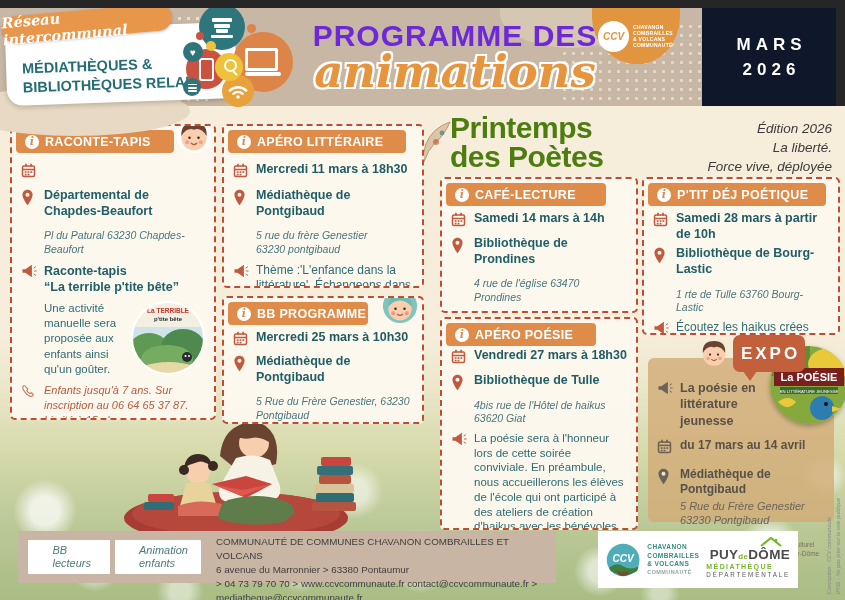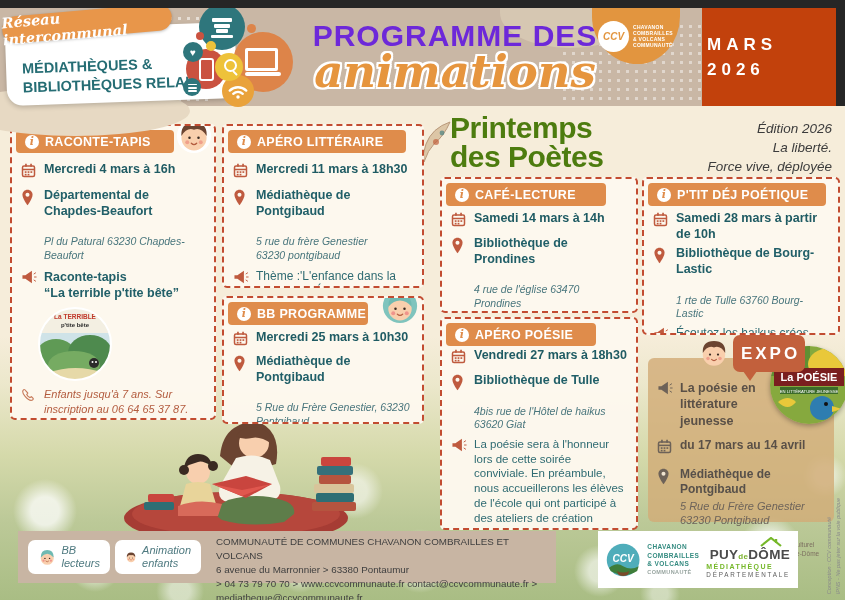--- a/index.html
+++ b/index.html
@@ -53,22 +53,22 @@
               font-size:30px;letter-spacing:1px;}
   .prog-script{left:295px;top:37px;width:320px;text-align:center;color:#e6953e;
                font-family:"DejaVu Serif",serif;font-style:italic;font-weight:bold;font-size:45px;
                text-shadow:-2px -2px 0 #fff,2px -2px 0 #fff,-2px 2px 0 #fff,2px 2px 0 #fff,
                            0 -2px 0 #fff,0 2px 0 #fff,-2px 0 0 #fff,2px 0 0 #fff;}
   .ccv-blob{left:592px;top:0;width:88px;height:56px;background:#e2953f;
             border-radius:0 0 48% 52% / 0 0 85% 85%;display:flex;align-items:center;padding:0 6px;box-sizing:border-box;gap:4px;}
   .ccv-circle{width:31px;height:31px;background:#fff;border-radius:50%;display:flex;align-items:center;
               justify-content:center;color:#e2953f;font-weight:bold;font-style:italic;font-size:10px;flex:0 0 31px;}
   .ccv-lines{color:#fff;font-size:5px;line-height:1.25;letter-spacing:.3px;font-weight:bold;}
-  .mars-box{left:702px;top:0;width:134px;height:98px;background:#c2410c;display:flex;flex-direction:column;
-            justify-content:center;color:#fff;font-weight:bold;font-size:17px;
+  .mars-box{left:702px;top:0;width:134px;height:98px;background:#0f172a;display:flex;flex-direction:column;
+            align-items:center;justify-content:center;color:#fff;font-weight:bold;font-size:17px;
             letter-spacing:5px;line-height:1.5;text-indent:5px;}
 
   
   .meadow{left:0;top:336px;width:845px;height:264px;z-index:1;
     background:
       radial-gradient(circle at 45px 175px, rgba(255,255,255,.75) 0 14px, rgba(255,255,255,0) 32px),
       radial-gradient(circle at 95px 230px, rgba(255,255,255,.6) 0 11px, rgba(255,255,255,0) 26px),
       radial-gradient(circle at 355px 155px, rgba(255,255,255,.55) 0 12px, rgba(255,255,255,0) 28px),
       radial-gradient(circle at 420px 225px, rgba(255,255,255,.7) 0 14px, rgba(255,255,255,0) 32px),
       radial-gradient(circle at 300px 235px, rgba(255,255,255,.5) 0 9px, rgba(255,255,255,0) 22px),
@@ -94,21 +94,21 @@
              color:#fff;display:flex;align-items:center;gap:6px;padding:0 9px;font-weight:bold;
              font-size:12.5px;letter-spacing:.3px;white-space:nowrap;box-sizing:border-box;}
   .info-i{width:14px;height:14px;background:#fff;border-radius:50%;color:#df8c4b;flex:0 0 14px;
           font-family:"DejaVu Serif",serif;font-weight:bold;font-style:italic;font-size:11px;
           display:flex;align-items:center;justify-content:center;}
   .row{display:flex;gap:7px;margin:6px 1px 0 1px;}
   .row .ic{flex:0 0 16px;color:#bf5a3e;padding-top:1px;}
   .txt{min-width:0;}
   .date{font-weight:bold;color:#1f5b63;font-size:12.5px;line-height:1.25;}
   .venue{font-weight:bold;color:#215f68;font-size:12.5px;line-height:1.25;}
-  .addr{font-style:italic;color:#49767d;font-size:10.5px;line-height:1.3;margin-top:16px;}
+  .addr{font-style:italic;color:#49767d;font-size:10.5px;line-height:1.3;margin-top:10px;}
   .desc{color:#2f6b72;font-size:11.5px;line-height:1.32;}
   .theme{font-weight:bold;color:#215f68;font-size:12.5px;line-height:1.3;}
   .note{font-style:italic;color:#b35c3f;font-size:11px;line-height:1.35;}
   .face{position:absolute;z-index:6;}
 
   
   .expo-bubble{left:733px;top:335px;width:72px;height:37px;background:#c2603c;border-radius:7px;
                color:#fff;font-weight:800;font-size:17px;letter-spacing:3px;display:flex;
                align-items:center;justify-content:center;z-index:7;text-indent:3px;}
   .expo-bubble::after{content:"";position:absolute;left:10px;bottom:-9px;width:0;height:0;
@@ -120,22 +120,22 @@
   .expo-date{font-weight:bold;color:#5a5047;font-size:12px;}
   .expo-venue{font-weight:bold;color:#57504a;font-size:12px;line-height:1.25;}
   .expo-addr{font-style:italic;color:#6d635a;font-size:11px;line-height:1.3;margin-top:2px;}
   .credit-label{font-size:5px;font-weight:bold;color:#8a7d6e;margin:7px 0 1px 0;}
   .credit{font-size:6.5px;color:#7c6f60;line-height:1.35;}
   .poster-circ{left:770px;top:346px;z-index:6;border-radius:50%;overflow:hidden;width:78px;height:78px;
                box-shadow:0 2px 5px rgba(0,0,0,.3);}
 
   
   .footer-band{left:18px;top:531px;width:538px;height:52px;background:#c8b5a3;z-index:8;}
-  .legend-box{position:absolute;background:#fff;border-radius:7px;height:34px;top:9px;display:flex;
-              align-items:center;gap:5px;padding:0 10px;box-sizing:border-box;}
+  .legend-box{position:absolute;background:#fff;border-radius:1px;height:34px;top:9px;display:flex;
+              align-items:center;gap:5px;padding:0 19px;box-sizing:border-box;}
   .legend-label{font-style:italic;color:#4f7a80;font-size:11px;line-height:1.15;}
   .footer-text{position:absolute;left:198px;top:4px;font-size:9.8px;color:#3f3f3f;line-height:1.42;}
   .logos-box{left:598px;top:531px;width:200px;height:57px;background:#fff;z-index:8;display:flex;
              align-items:center;gap:7px;padding:0 8px;box-sizing:border-box;}
   .ccv-lines2{font-size:6.5px;font-weight:bold;color:#348b80;line-height:1.3;letter-spacing:.4px;}
   .ccv-lines2 .muted{color:#98a5a0;font-size:5.5px;}
   .puy-logo{text-align:left;line-height:1.15;position:relative;padding-top:6px;}
   .puy-logo .l1{font-weight:800;color:#4b4b4b;font-size:13.5px;letter-spacing:.3px;text-align:right;}
   .puy-logo .l1 .de{color:#7cb12f;font-size:8px;}
   .puy-logo .l2{color:#76b82a;font-weight:bold;font-size:7px;letter-spacing:1.4px;}
@@ -289,21 +289,20 @@
             <rect x="5.5" y="1" width="2.2" height="4" fill="currentColor"></rect>
             <rect x="12.3" y="1" width="2.2" height="4" fill="currentColor"></rect>
             <g fill="currentColor">
               <rect x="5" y="11" width="2.4" height="2.2"></rect>
               <rect x="8.8" y="11" width="2.4" height="2.2"></rect>
               <rect x="12.6" y="11" width="2.4" height="2.2"></rect>
               <rect x="5" y="14.4" width="2.4" height="2.2"></rect>
               <rect x="8.8" y="14.4" width="2.4" height="2.2"></rect>
             </g>
           </svg></span>
-      <div class="txt date">Mercredi 4 mars à 16h</div>
     </div>
     <div class="row">
       <span class="ic"><svg width="13" height="17" viewBox="0 0 20 26">
             <path d="M10 1C5.6 1 2.2 4.4 2.2 8.8 2.2 14.6 10 25 10 25s7.8-10.4 7.8-16.2C17.8 4.4 14.4 1 10 1z" fill="currentColor"></path>
             <circle cx="10" cy="8.6" r="3.1" fill="#fdf8ee"></circle>
           </svg></span>
       <div class="txt">
         <div class="venue">Départemental de Chapdes-Beaufort</div>
         <div class="addr">Pl du Patural 63230 Chapdes-Beaufort</div>
       </div>
@@ -313,20 +312,21 @@
             <path d="M2 7h4l9-6v17l-9-6H2z" fill="currentColor"></path>
             <path d="M17.5 5.5l3-2M18 9.5h3.4M17.5 13.5l3 2" stroke="currentColor" stroke-width="1.3" fill="none"></path>
           </svg></span>
       <div class="txt theme">
         <div>Raconte-tapis</div>
         <div>“La terrible p'tite bête”</div>
       </div>
     </div>
     <div class="row" style="align-items:flex-start;">
       <span class="ic"></span>
+      <div class="txt desc" style="width:92px;">Une activité manuelle sera proposée aux enfants ainsi qu'un goûter.</div>
       <svg width="74" height="74" viewBox="0 0 74 74" style="flex:0 0 74px;margin-left:-6px;">
         <defs>
             <clipPath id="cov">
               <circle cx="37" cy="37" r="36"></circle>
             </clipPath>
           </defs>
         <g clip-path="url(#cov)">
           <rect width="74" height="26" fill="#f3efe2"></rect>
             <rect y="26" width="74" height="48" fill="#cfe3e8"></rect>
           <ellipse cx="18" cy="48" rx="20" ry="16" fill="#5f9a55"></ellipse>

